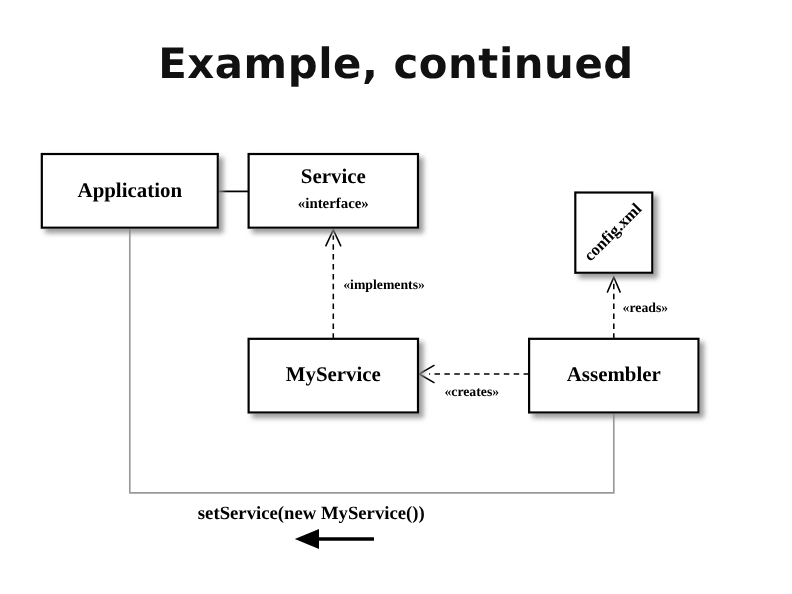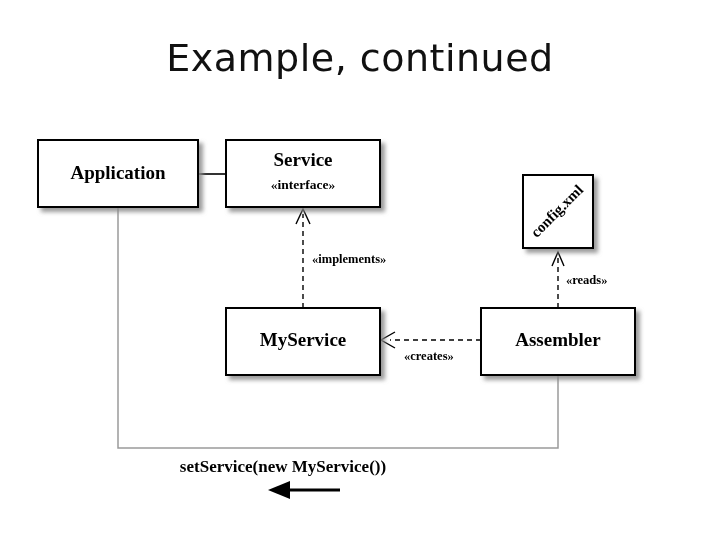--- a/index.html
+++ b/index.html
@@ -23,21 +23,21 @@
     background: #ffffff;
   }
   #slide-title {
     position: absolute;
     left: 0;
     top: 36px;
     width: 720px;
     text-align: center;
     font-family: "DejaVu Sans", sans-serif;
     font-size: 38px;
-    font-weight: 400;
+    font-weight: 700;
     letter-spacing: 0.5px;
     color: #111111;
     white-space: nowrap;
   }
   #diagram {
     position: absolute;
     left: 0;
     top: 0;
     width: 720px;
     height: 540px;

